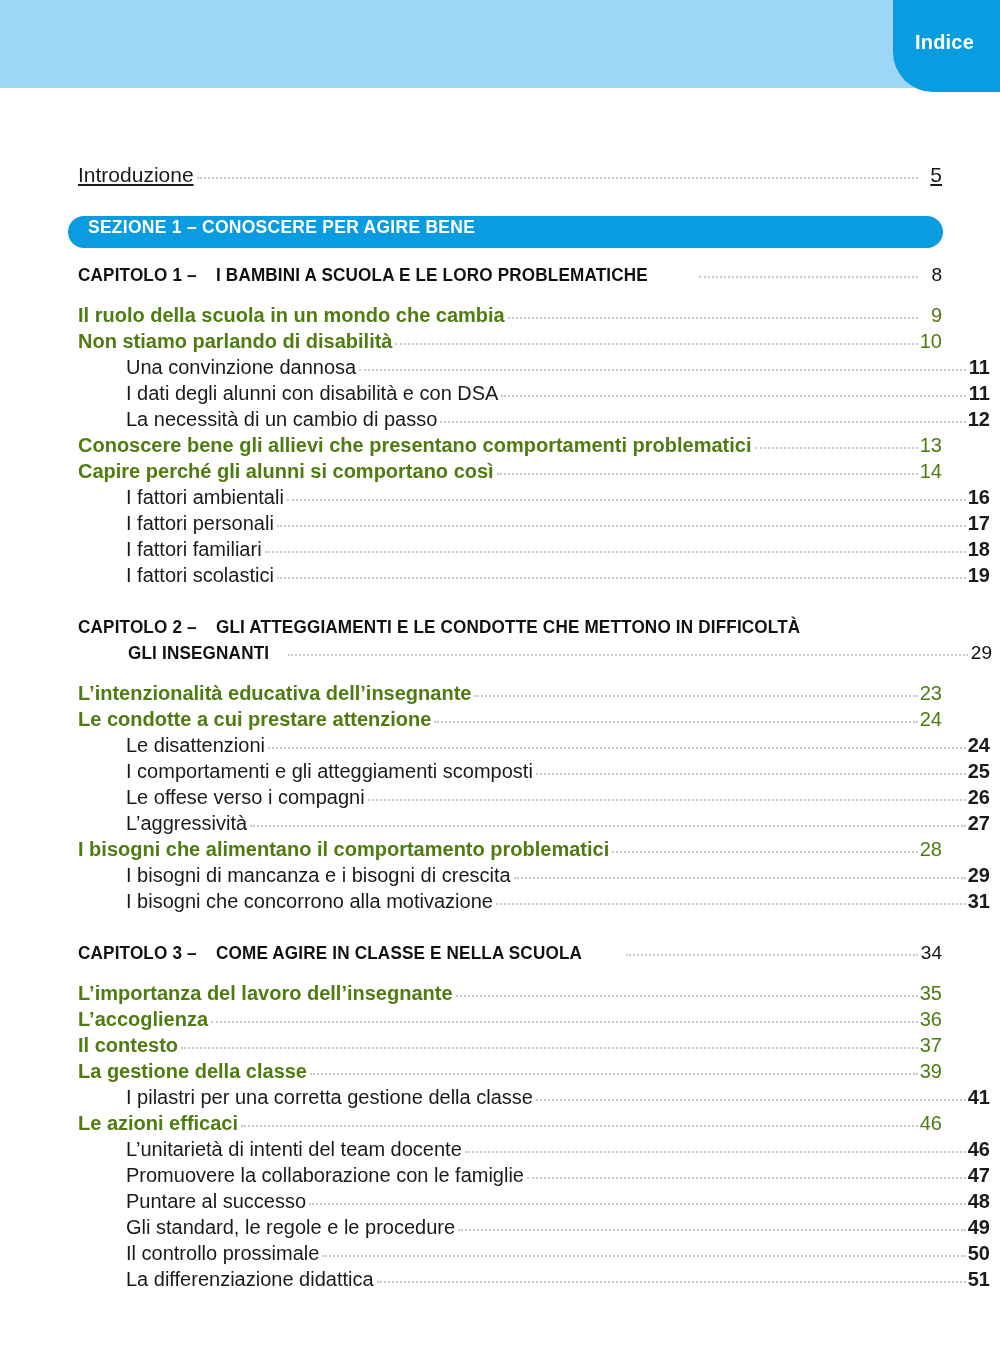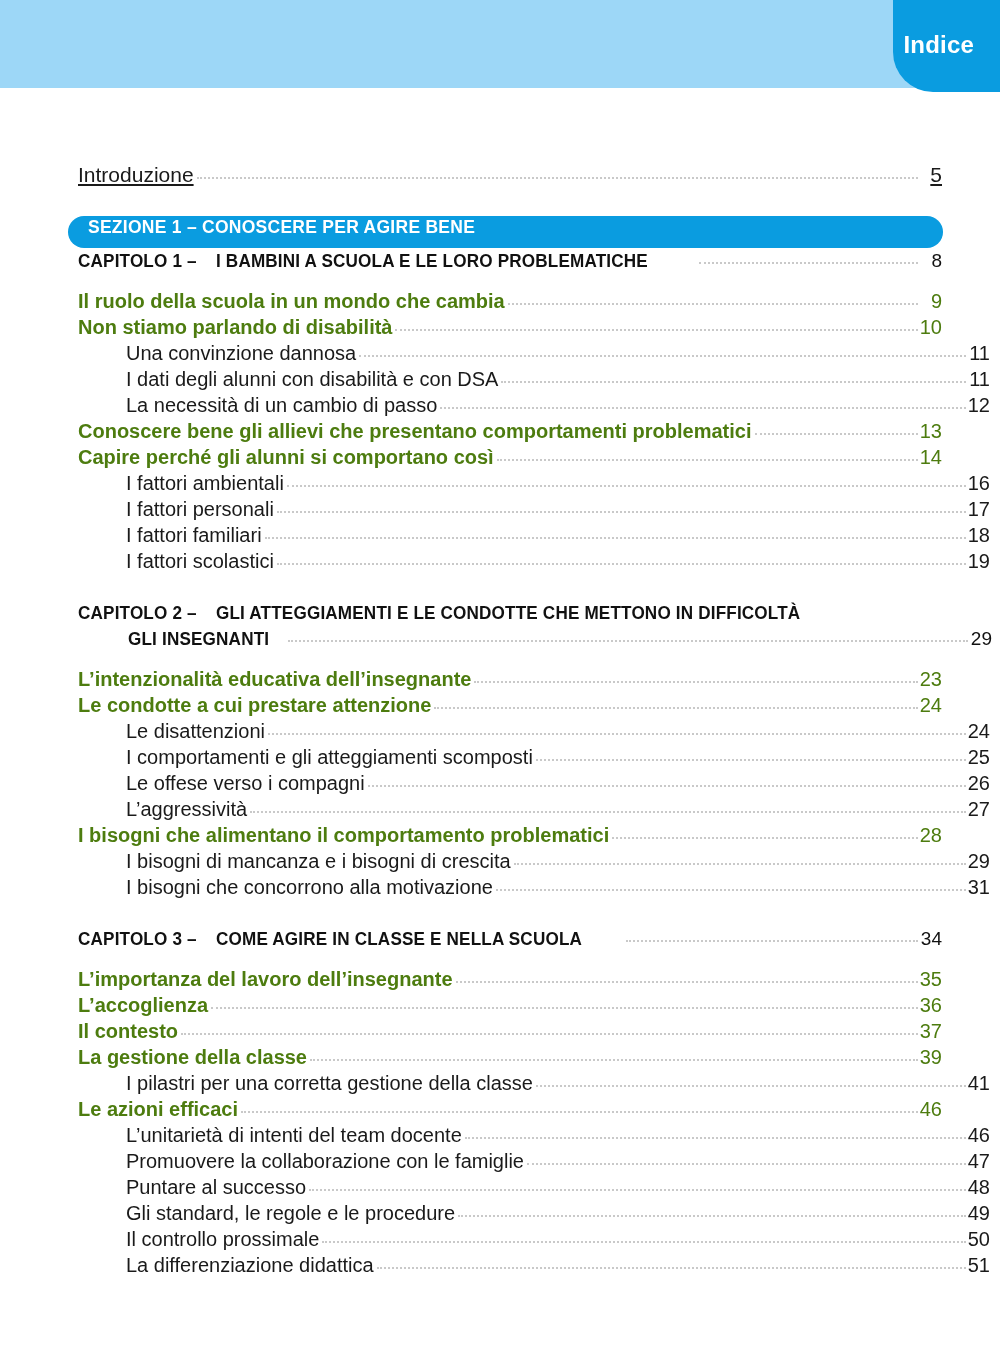--- a/index.html
+++ b/index.html
@@ -38,21 +38,21 @@
     width: 107px;
     height: 92px;
     background: #0a9ce0;
     border-bottom-left-radius: 40px;
   }
   .header-tab-label {
     position: absolute;
     top: 31px;
     right: 26px;
     color: #ffffff;
-    font-size: 24px;
+    font-size: 20px;
     font-weight: bold;
     letter-spacing: 0.2px;
     white-space: nowrap;
   }
 
   
   .toc {
     position: absolute;
     top: 160px;
     left: 78px;
@@ -111,21 +111,21 @@
     font-weight: bold;
     font-stretch: condensed;
     letter-spacing: 0.3px;
     transform: scaleX(0.92);
     transform-origin: left center;
     white-space: nowrap;
   }
 
   
   .chapter {
-    margin-top: 0;
+    margin-top: 14px;
     font-size: 19px;
     font-weight: bold;
     line-height: 26px;
     color: #111111;
   }
   .chapter .cap-title { color: #111111; }
   .chapter .condensed {
     display: inline-block;
     transform: scaleX(0.9);
     transform-origin: left center;
@@ -146,21 +146,21 @@
   .lvl1 .pg { font-size: 20px; font-weight: normal; }
 
   
   .lvl2 {
     font-size: 20px;
     font-weight: normal;
     color: #1a1a1a;
     line-height: 26px;
     padding-left: 48px;
   }
-  .lvl2 .pg { font-size: 20px; }
+  .lvl2 .pg { font-size: 20px; font-weight: bold; }
   .gap-before-chapter { margin-top: 26px; }
   .group-gap { height: 14px; }
 </style>
 </head>
 <body>
 
 <div class="header">
   <div class="header-band"></div>
   <div class="header-tab">
     <span class="header-tab-label">Indice</span>

